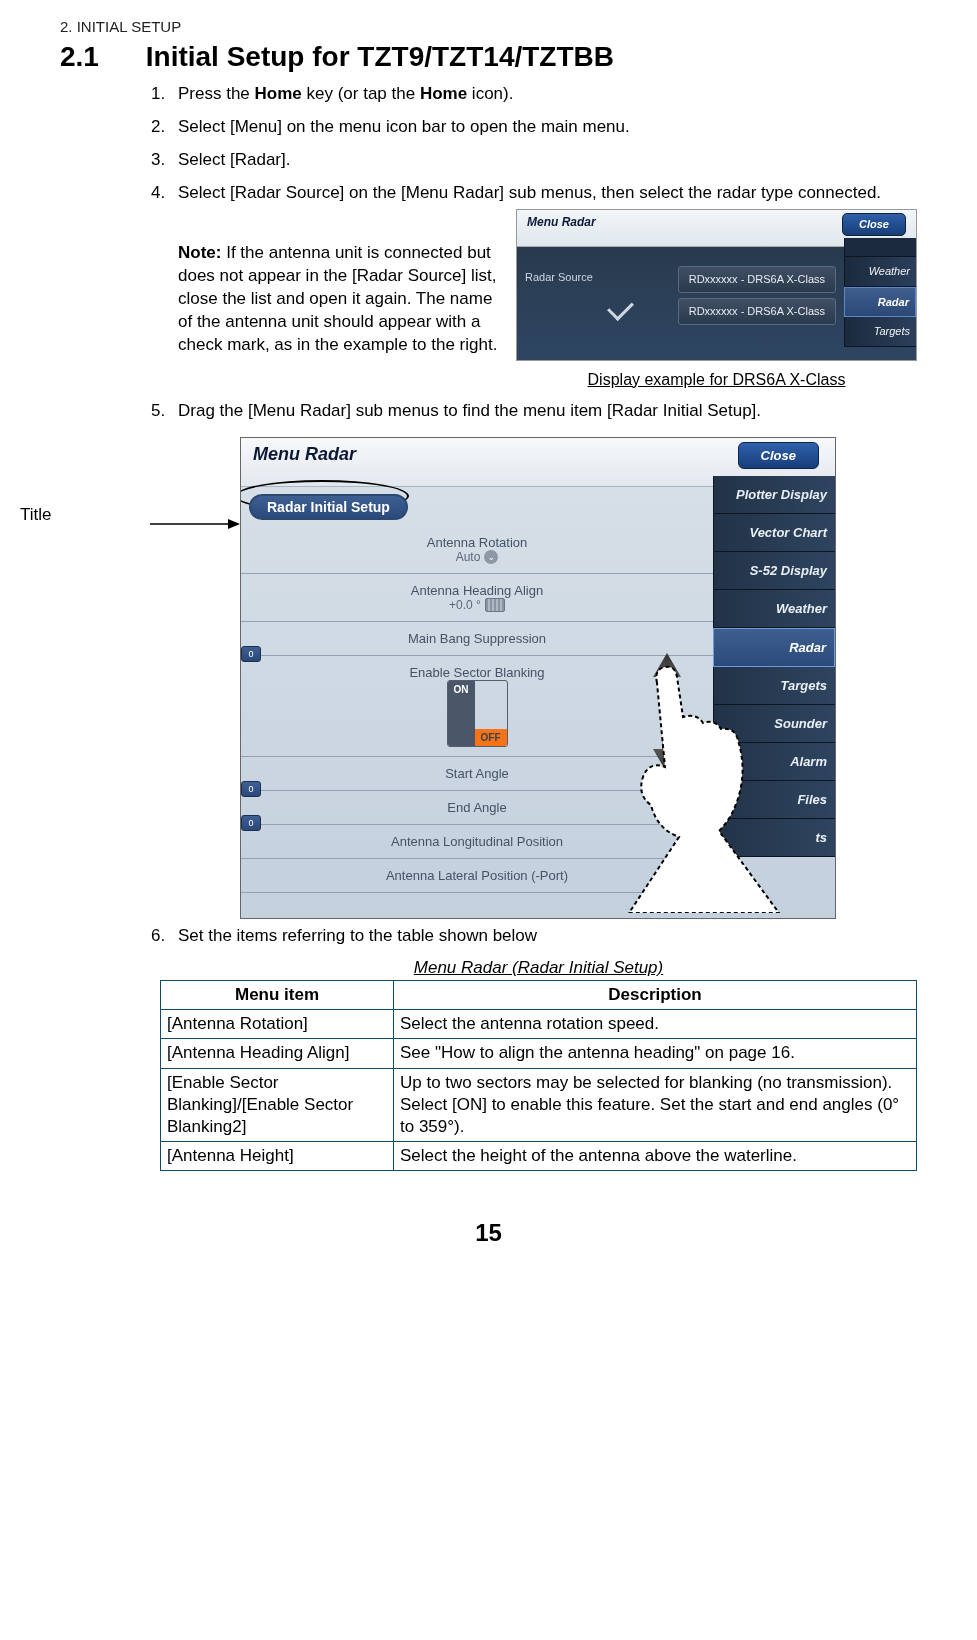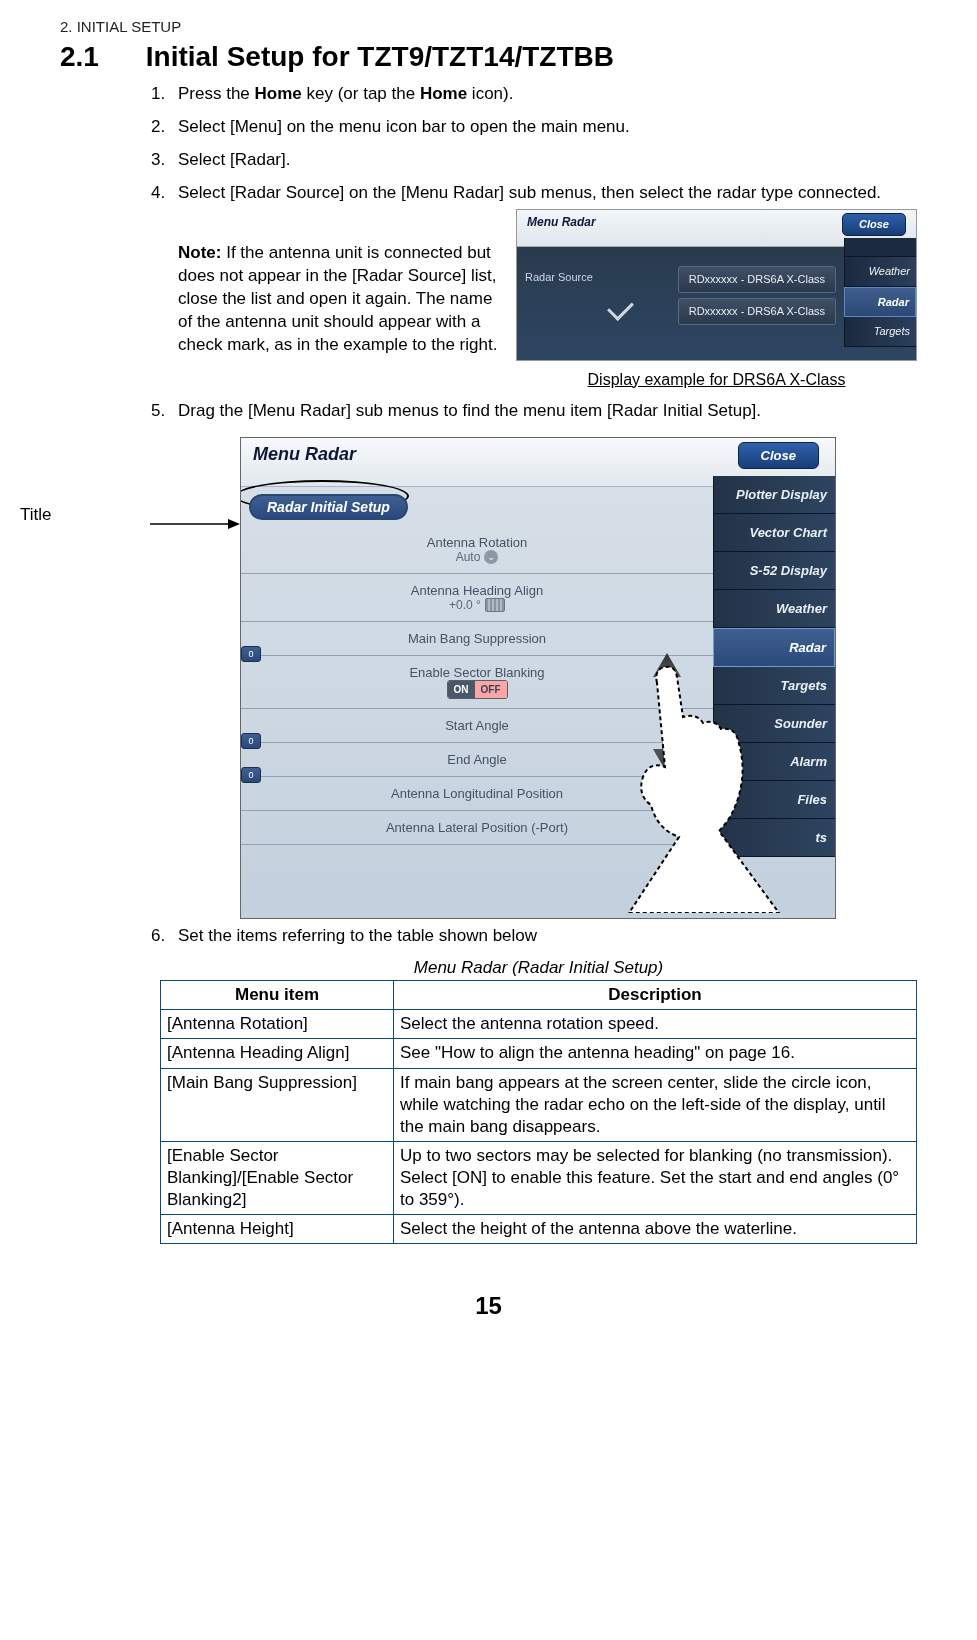--- a/index.html
+++ b/index.html
@@ -206,21 +206,20 @@
     position:absolute;
     left:0;
     right:122px;
     top:46px;
     bottom:0;
   }
   .section-pill {
     margin: 10px 0 6px 8px;
     background: linear-gradient(#3e5f92,#2a4a7e);
     color:#fff;
-    font-style:italic;
     font-weight:bold;
     font-size:14px;
     border: 2px solid #2b486f;
     border-radius: 14px;
     padding: 3px 16px;
     display:inline-block;
     position: relative;
   }
   .list-area .row {
     border-bottom: 1px solid #93a2b2;
@@ -245,21 +244,21 @@
   .toggle {
     display:inline-flex;
     border:1px solid #555e6a;
     border-radius:3px;
     overflow:hidden;
     font-size:10px;
     font-weight:bold;
   }
   .toggle span { padding:3px 6px; }
   .toggle .on { background:#4a5768;color:#fff; }
-  .toggle .off { background:#fca5a5;color:#374252; }
+  .toggle .off { background:#f97316;color:#374252;margin-top:48px; }
   .slider-knob {
     width:18px;height:14px;border-radius:3px;
     background:linear-gradient(#3f5f93,#2a4879);
     border:1px solid #1b3050;
     color:#fff;font-size:9px;display:inline-flex;align-items:center;justify-content:center;
     margin-left:-6px;
   }
 
   
   .scroll-arrow {
@@ -274,20 +273,21 @@
     right: 28px;
     top: 225px;
     width: 230px;
     height: 250px;
     pointer-events:none;
   }
 
   
   .table-caption {
     text-align:center;
+    text-decoration: underline;
     font-style: italic;
     margin-top: 10px;
     font-size: 17px;
   }
   table.menu-table {
     border-collapse: collapse;
     width: 100%;
     margin-top: 2px;
   }
   table.menu-table th, table.menu-table td {
@@ -480,24 +480,20 @@
     <tbody id="tbl-body">
         <tr>
           <td>[Antenna Rotation]</td>
           <td>Select the antenna rotation speed.</td>
         </tr>
         <tr>
           <td>[Antenna Heading Align]</td>
           <td>See "How to align the antenna heading" on page 16.</td>
         </tr>
         <tr>
-          <td>[Main Bang Suppression]</td>
-          <td>If main bang appears at the screen center, slide the circle icon, while watching the radar echo on the left-side of the display, until the main bang disappears.</td>
-        </tr>
-        <tr>
           <td>[Enable Sector Blanking]/[Enable Sector Blanking2]</td>
           <td>Up to two sectors may be selected for blanking (no transmission). Select [ON] to enable this feature. Set the start and end angles (0° to 359°).</td>
         </tr>
         <tr>
           <td>[Antenna Height]</td>
           <td>Select the height of the antenna above the waterline.</td>
         </tr>
       </tbody>
   </table>
 </div>

